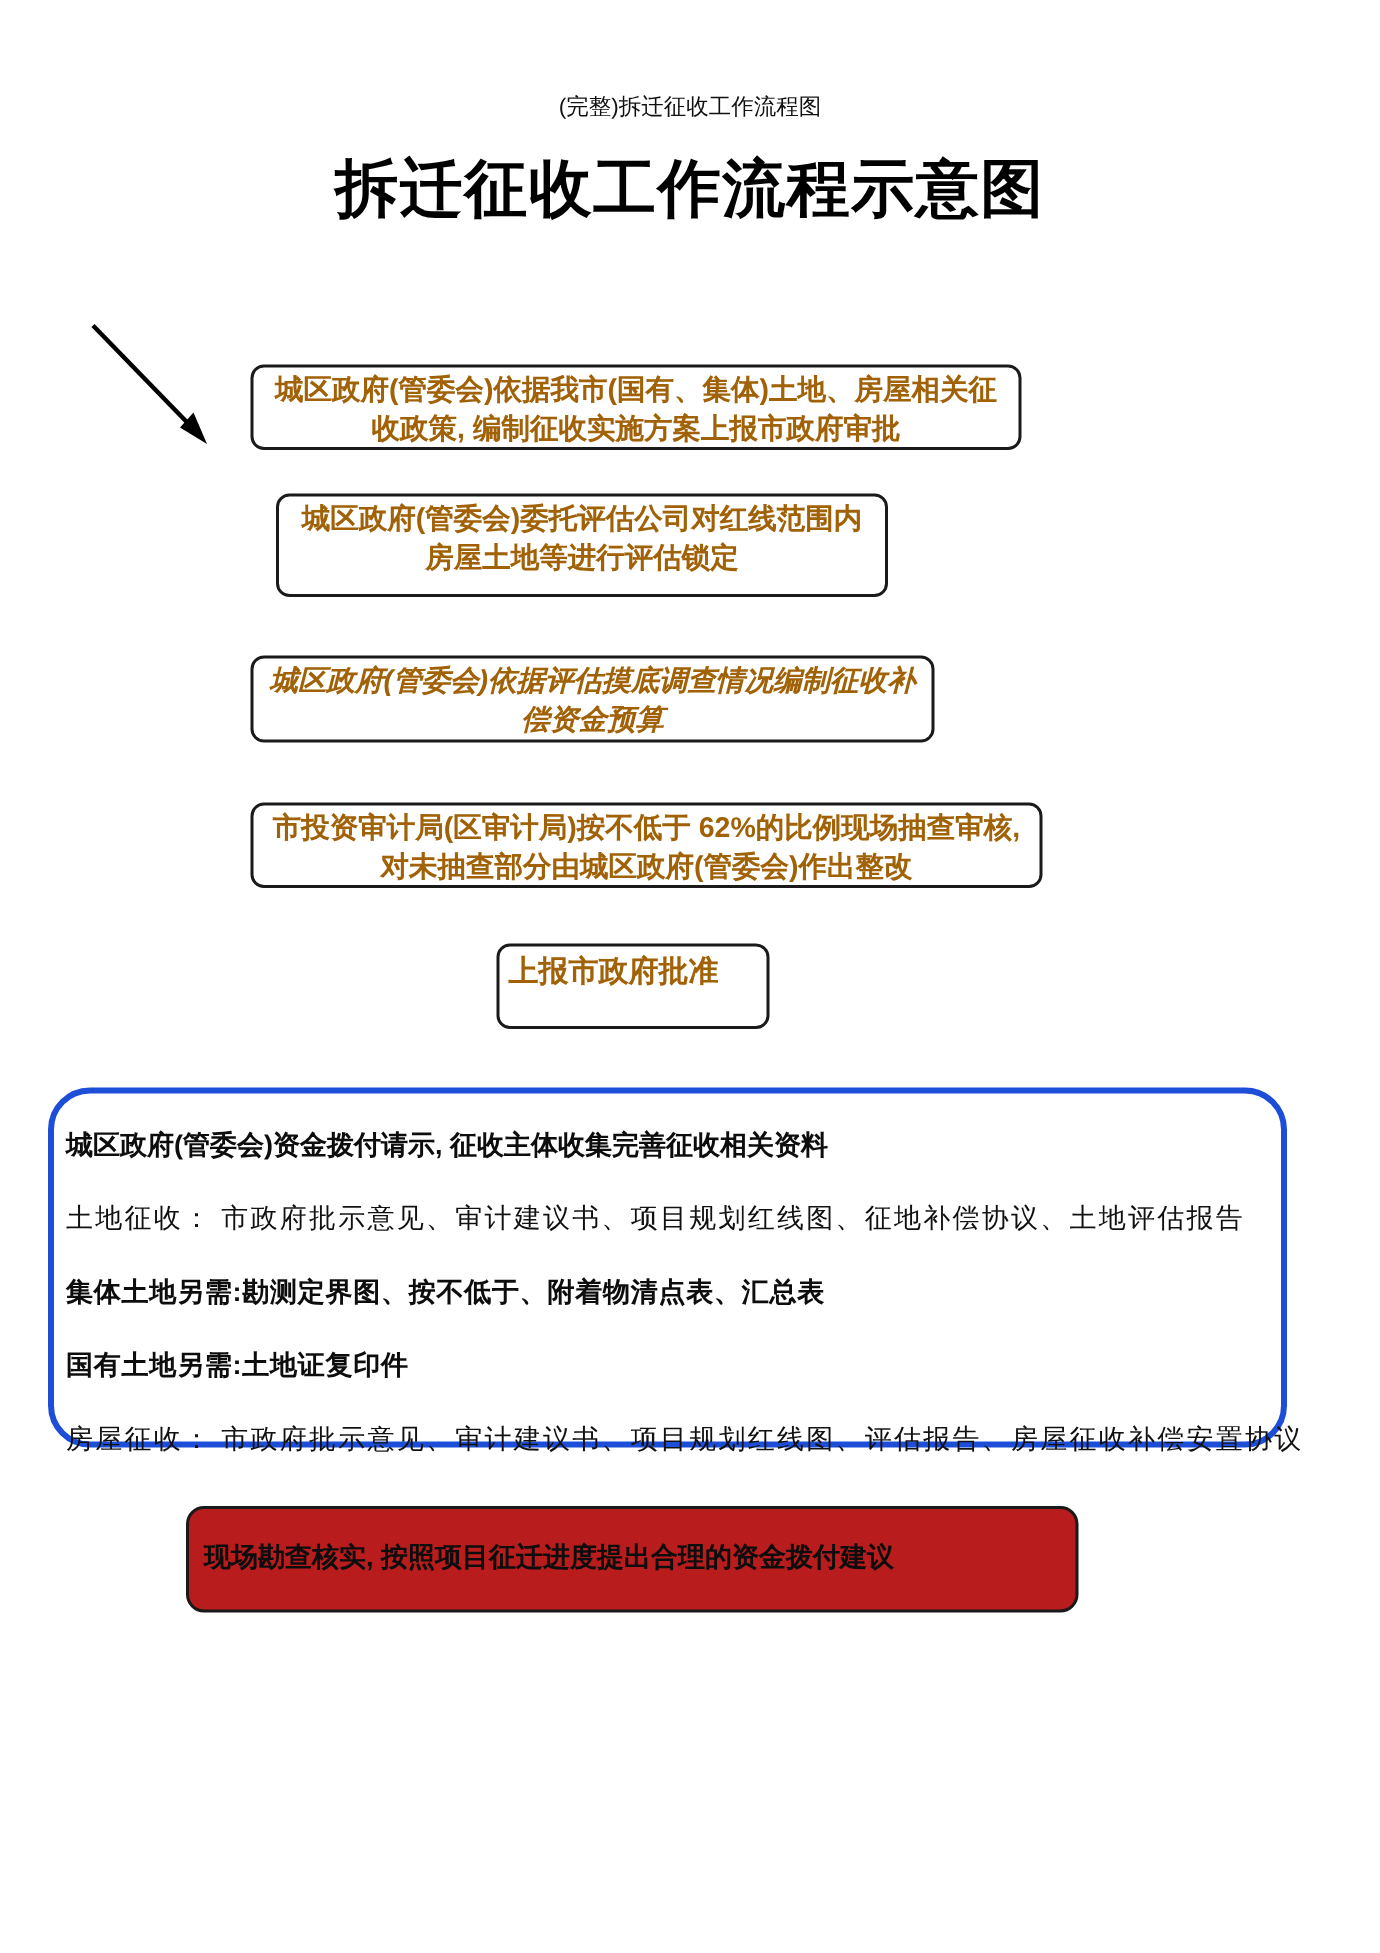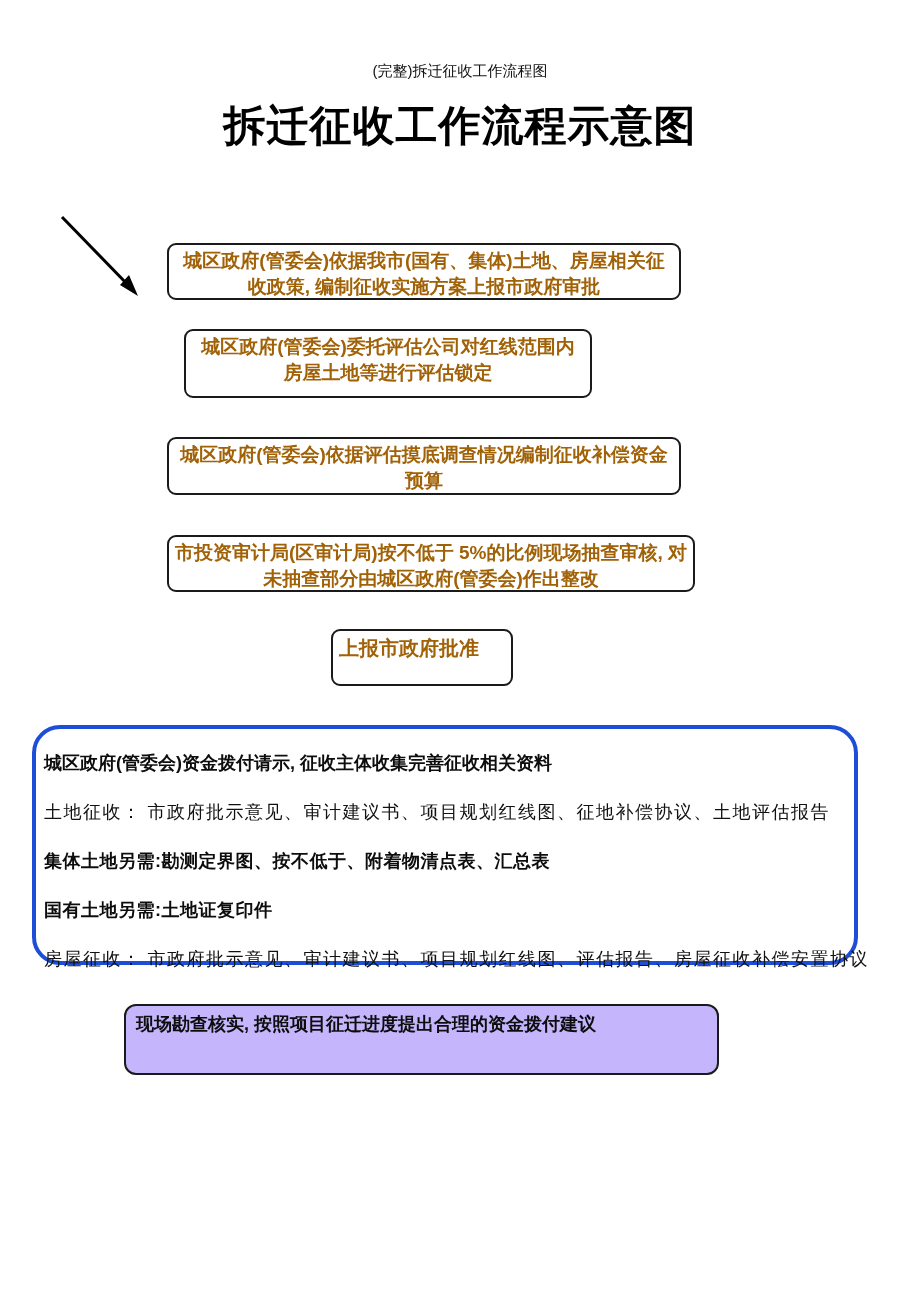--- a/index.html
+++ b/index.html
@@ -56,21 +56,21 @@
     align-items: flex-start;
     text-align: center;
     font-size: 19px;
     font-weight: 700;
     line-height: 26px;
     padding: 3px 6px 0 6px;
     color: #a16207;
   }
   #step1 { left: 167px; top: 243px; width: 514px; height: 57px; }
   #step2 { left: 184px; top: 329px; width: 408px; height: 69px; }
-  #step3 { left: 167px; top: 437px; width: 514px; height: 58px; }
+  #step3 { left: 167px; top: 437px; width: 456px; height: 58px; font-style: italic; }
   #step4 { left: 167px; top: 535px; width: 528px; height: 57px; }
   #step5 {
     left: 331px; top: 629px; width: 182px; height: 57px;
     font-size: 20px;
     padding-top: 4px;
     justify-content: flex-start;
   }
   .materials-box {
     position: absolute;
     left: 32px;
@@ -109,22 +109,22 @@
   }
   .final-box {
     position: absolute;
     left: 124px;
     top: 1004px;
     width: 595px;
     height: 71px;
     box-sizing: border-box;
     border: 2px solid #1a1a1a;
     border-radius: 12px;
-    background: #c4b5fd;
-    padding: 6px 12px 0 10px;
+    background: #b91c1c;
+    padding: 20px 12px 0 10px;
     font-size: 18px;
     font-weight: 700;
     color: #0d0d0d;
   }
 </style>
 </head>
 <body>
 
 <div id="page">
 
@@ -143,21 +143,21 @@
 
   <div id="step2" class="step-box">
     <span>城区政府(管委会)委托评估公司对红线范围内房屋土地等进行评估锁定</span>
   </div>
 
   <div id="step3" class="step-box">
     <span>城区政府(管委会)依据评估摸底调查情况编制征收补偿资金预算</span>
   </div>
 
   <div id="step4" class="step-box">
-    <span>市投资审计局(区审计局)按不低于 5%的比例现场抽查审核, 对未抽查部分由城区政府(管委会)作出整改</span>
+    <span>市投资审计局(区审计局)按不低于 62%的比例现场抽查审核, 对未抽查部分由城区政府(管委会)作出整改</span>
   </div>
 
   <div id="step5" class="step-box">
     <span>上报市政府批准</span>
   </div>
 
   <div class="materials-box">
     <div class="materials-heading">城区政府(管委会)资金拨付请示, 征收主体收集完善征收相关资料</div>
     <div class="mat-line kai">土地征收： 市政府批示意见、审计建议书、项目规划红线图、征地补偿协议、土地评估报告</div>
     <div class="mat-line hei">集体土地另需:勘测定界图、按不低于、附着物清点表、汇总表</div>

